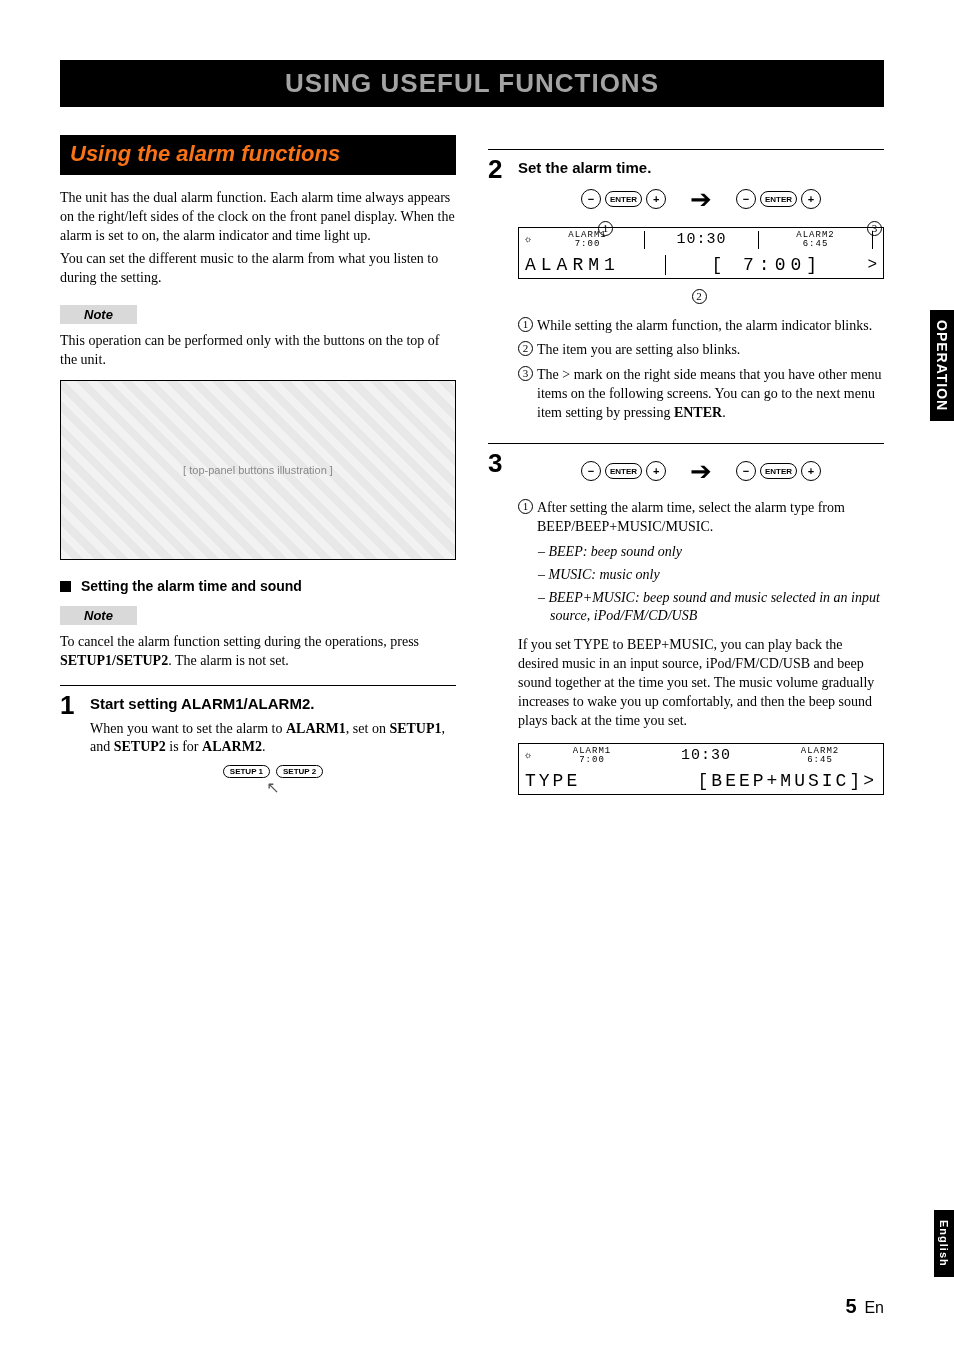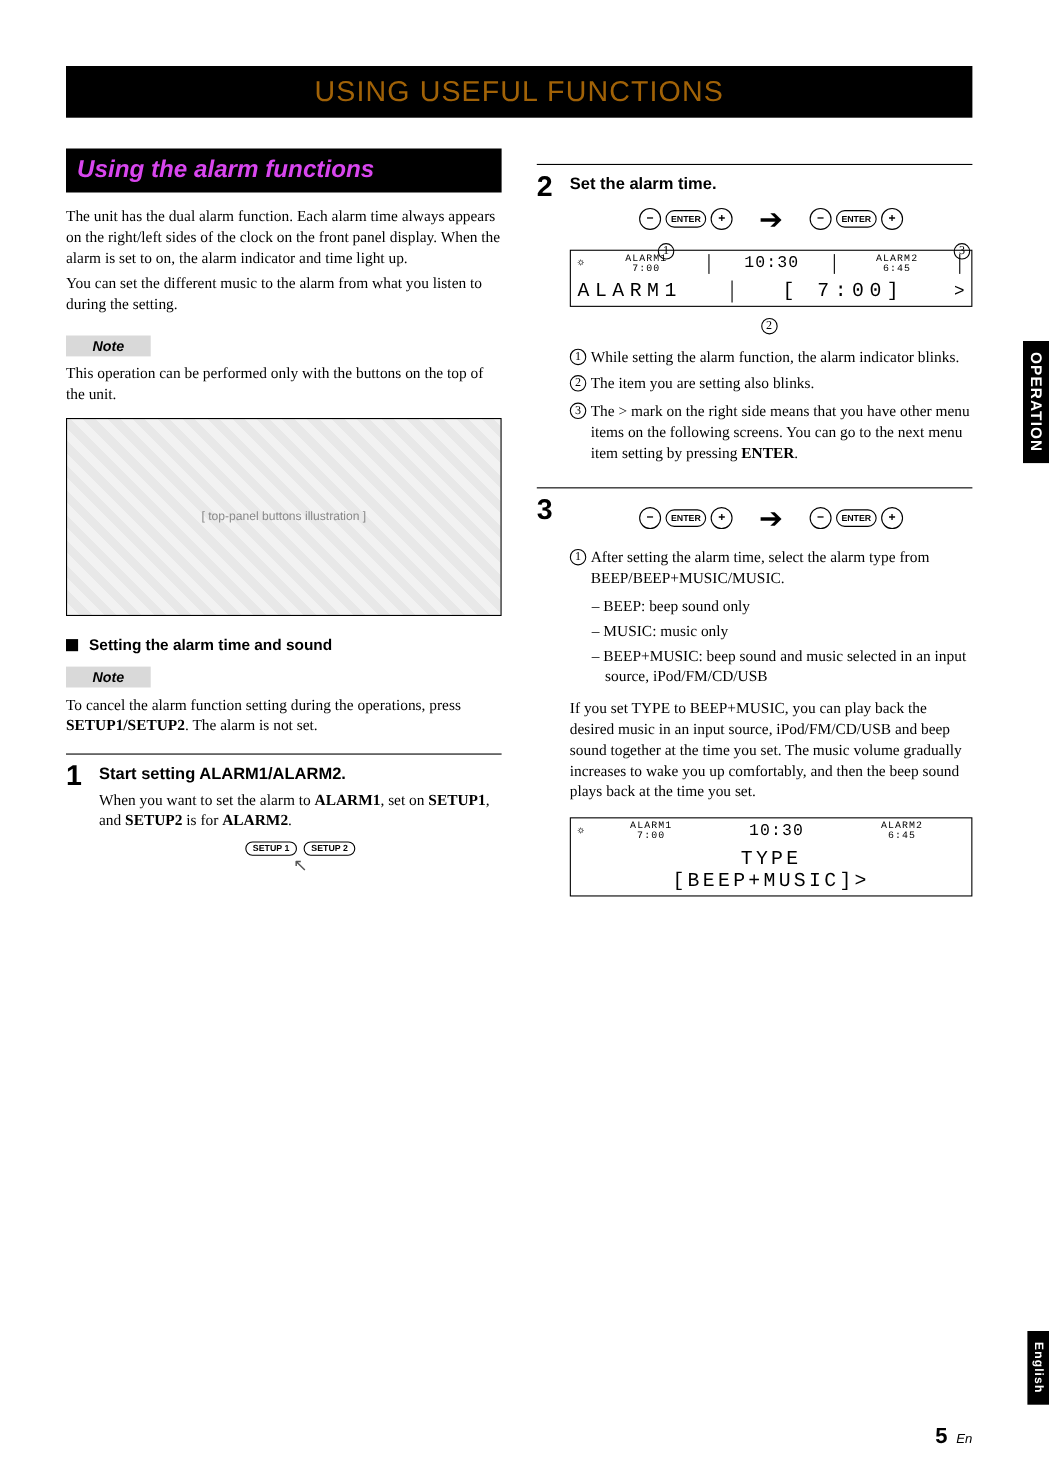--- a/index.html
+++ b/index.html
@@ -23,38 +23,38 @@
     writing-mode: vertical-rl;
     text-align: center;
     padding: 10px 4px;
     letter-spacing: 1px;
   }
   .side-tab.operation { top: 310px; font-size: 14px; }
   .side-tab.english   { top: 1210px; font-size: 11px; }
 
   .banner {
     background: #000;
-    color: #a16207;
+    color: #a3a3a3;
     text-align: center;
     font-family: Arial, Helvetica, sans-serif;
-    font-weight: normal;
+    font-weight: bold;
     font-size: 26px;
     letter-spacing: 1px;
     padding: 8px 0;
     margin-bottom: 28px;
   }
   .columns {
     display: flex;
     gap: 32px;
   }
   .col { flex: 1 1 0; min-width: 0; }
 
   .subtitle-box {
     background: #000;
-    color: #d946ef;
+    color: #f97316;
     font-family: Arial, Helvetica, sans-serif;
     font-style: italic;
     font-weight: bold;
     font-size: 22px;
     padding: 6px 10px 8px 10px;
     margin-bottom: 14px;
   }
   p { line-height: 1.35; margin-bottom: 4px; }
   .para-block { margin-bottom: 14px; }
 
@@ -213,30 +213,30 @@
 
   .lcd-callouts {
     position: relative;
     margin: 6px 0 12px 0;
   }
   .lcd-callouts .circled.free {
     position: absolute;
   }
 
   .sublist { margin: 4px 0 10px 20px; }
-  .sublist p { text-indent: -12px; padding-left: 12px; margin-bottom: 4px; }
+  .sublist p { text-indent: -12px; padding-left: 12px; margin-bottom: 4px; font-style: italic; }
 
   .page-num {
     position: absolute;
     right: 70px;
     bottom: 30px;
     font-family: Arial, Helvetica, sans-serif;
   }
   .page-num .n { font-weight: bold; font-size: 20px; }
-  .page-num .suf { font-style: italic; font-size: 12px; padding-left: 4px; }
+  .page-num .suf { font-size: 16px; padding-left: 4px; }
 </style>
 </head>
 <body>
 
 <div class="side-tab operation">OPERATION</div>
 <div class="side-tab english">English</div>
 
 <div class="banner">USING USEFUL FUNCTIONS</div>
 
 <div class="columns">
@@ -394,21 +394,21 @@
             <span class="cell small">
               <span>ALARM1</span><br>
               <span>7:00</span>
             </span>
             <span class="cell" style="font-size:15px;">10:30</span>
             <span class="cell small">
               <span>ALARM2</span><br>
               <span>6:45</span>
             </span>
           </div>
-          <div class="row main" style="letter-spacing:3px;flex-direction:column;">
+          <div class="row main" style="letter-spacing:3px;">
             <span>TYPE</span>
             <span>[BEEP+MUSIC]&gt;</span>
           </div>
         </div>
 
       </div>
     </div>
 
   </div>
 </div>

